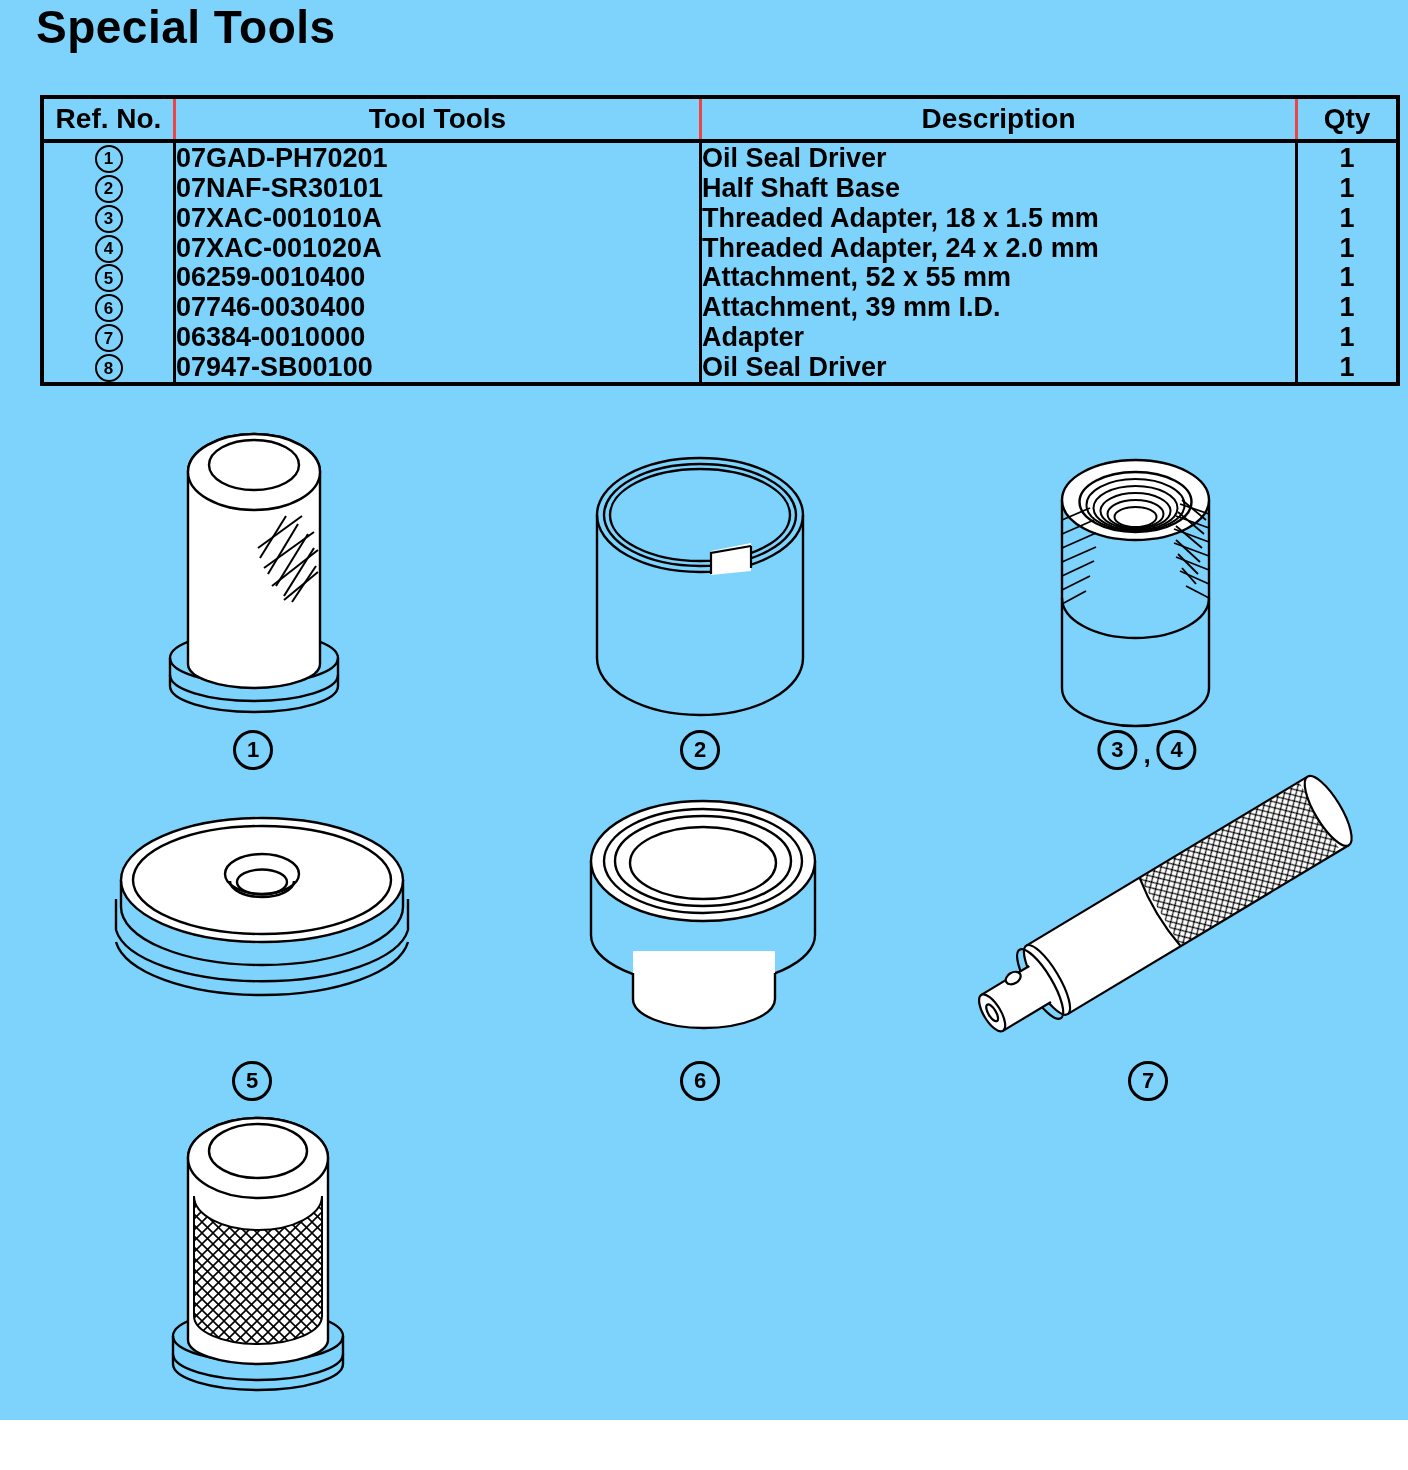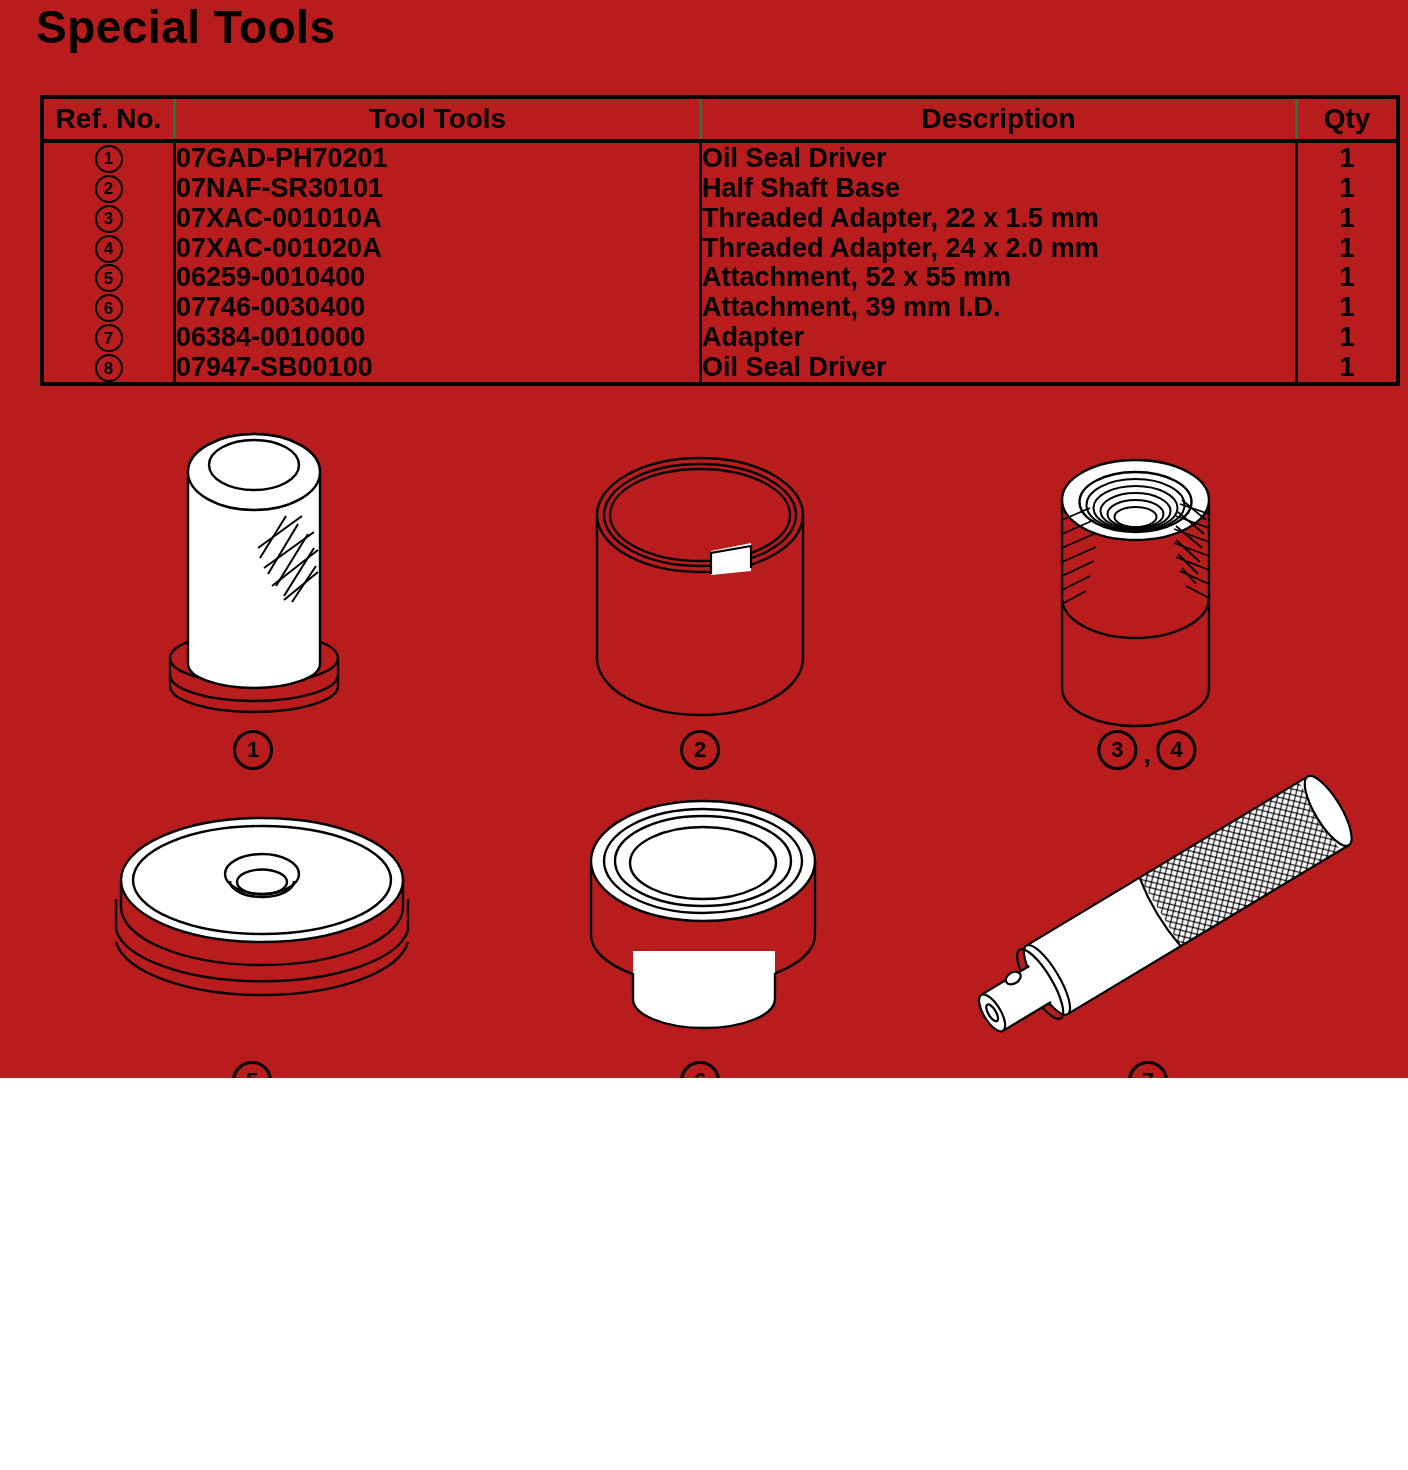--- a/index.html
+++ b/index.html
@@ -1,30 +1,30 @@
 <!DOCTYPE html>
 <html><head>
 <meta charset="utf-8">
 <style>
   html,body{margin:0;padding:0;background:#ffffff;}
   .page{
-    position:relative;width:1408px;height:1078px;background:#b91c1c;
+    position:relative;width:1408px;height:1420px;background:#7dd3fc;
     font-family:"Liberation Sans", sans-serif;color:#000;overflow:hidden;
   }
   .title{
     position:absolute;left:36px;top:0px;margin:0;
     font-size:46px;font-weight:bold;letter-spacing:0.5px;
   }
   table.tools{
     position:absolute;left:40px;top:95px;width:1343px;
     border-collapse:collapse;table-layout:fixed;
     border:4px solid #000;
   }
   table.tools th{
-    border-bottom:4px solid #000;border-right:3px solid #15803d;
+    border-bottom:4px solid #000;border-right:3px solid #ef4444;
     font-size:28px;font-weight:bold;text-align:center;
     height:40px;padding:0;
   }
   table.tools th:last-child, table.tools td:last-child{border-right:none;}
   table.tools td{
     border-right:3px solid #000;
     font-size:27px;font-weight:bold;
     height:28px;padding:0;line-height:28px;white-space:nowrap;
   }
   td.c-ref{text-align:center;}
@@ -74,21 +74,21 @@
       </tr>
       <tr>
         <td class="c-ref"><span class="circle-num">2</span></td>
         <td class="c-tool">07NAF-SR30101</td>
         <td class="c-desc">Half Shaft Base</td>
         <td class="c-qty">1</td>
       </tr>
       <tr>
         <td class="c-ref"><span class="circle-num">3</span></td>
         <td class="c-tool">07XAC-001010A</td>
-        <td class="c-desc">Threaded Adapter, 22 x 1.5 mm</td>
+        <td class="c-desc">Threaded Adapter, 18 x 1.5 mm</td>
         <td class="c-qty">1</td>
       </tr>
       <tr>
         <td class="c-ref"><span class="circle-num">4</span></td>
         <td class="c-tool">07XAC-001020A</td>
         <td class="c-desc">Threaded Adapter, 24 x 2.0 mm</td>
         <td class="c-qty">1</td>
       </tr>
       <tr>
         <td class="c-ref"><span class="circle-num">5</span></td>

